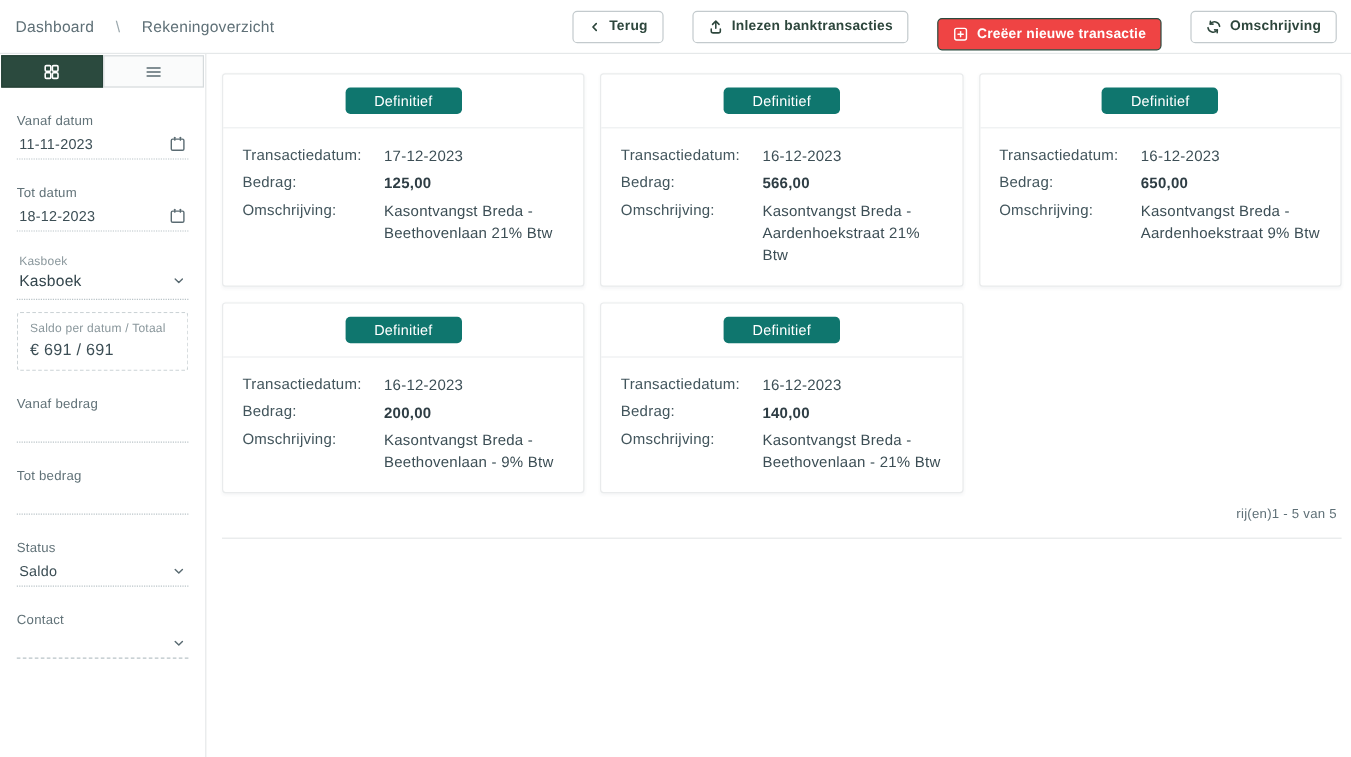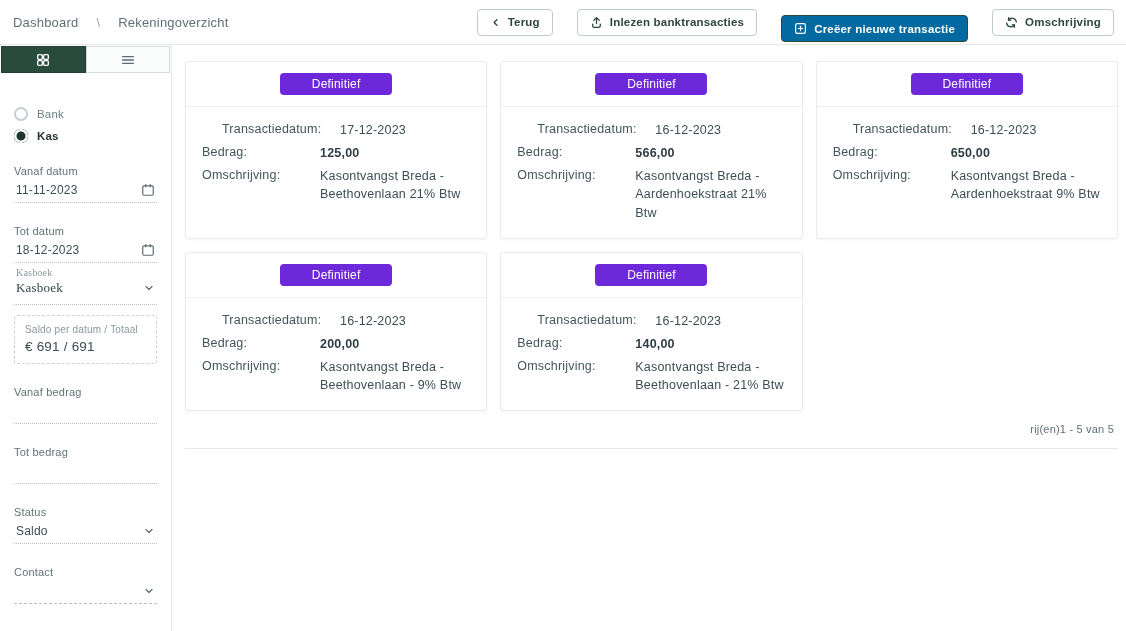--- a/index.html
+++ b/index.html
@@ -24,21 +24,21 @@
   .breadcrumb { display: flex; align-items: center; gap: 18px; font-size: 13px; color: #5f7077; }
   .breadcrumb .sep { color: #9aa7ac; }
   .toolbar { display: flex; align-items: center; gap: 24px; }
   .btn {
     display: inline-flex; align-items: center; gap: 7px;
     height: 27px; padding: 0 12px;
     background: #fff; border: 1px solid #c3cacd; border-radius: 4px;
     font-family: inherit; font-size: 11.5px; font-weight: bold;
     color: #2d463c; letter-spacing: .2px; cursor: pointer;
   }
-  .btn.dark { background: #0369a1; border-color: #2b4a3e; color: #fff; margin-top: 13px; }
+  .btn.dark { background: #ef4444; border-color: #2b4a3e; color: #fff; margin-top: 13px; }
 
   
   .layout { display: flex; height: 586px; }
   .sidebar { width: 172px; flex-shrink: 0; border-right: 1px solid #e5e8e9; }
   .main { flex: 1; padding: 16px 8px 0 13px; }
 
   
   .view-toggle { display: flex; margin: 1px 1px 0 1px; }
   .view-toggle button {
     flex: 1; height: 27px; display: flex; align-items: center; justify-content: center;
@@ -54,44 +54,44 @@
   .radio-row.selected .radio-dot { border: none; background: #1f3530; box-shadow: inset 0 0 0 2.5px #fff, inset 0 0 0 7px #1f3530; }
 
   .f-label { font-size: 11px; color: #617278; margin-top: 22px; }
   .input-row {
     display: flex; align-items: center; justify-content: space-between;
     min-height: 26px; padding: 2px 2px;
     border-bottom: 1px dotted #b9c3c7;
     font-size: 12px; color: #3c4e55;
   }
   .input-row.dashed { border-bottom-style: dashed; }
-  .select-box { padding: 0 2px; border-bottom: 1px dotted #b9c3c7; font-family: Liberation Serif, serif; }
+  .select-box { margin-top: 16px; padding: 0 2px; border-bottom: 1px dotted #b9c3c7; }
   .select-box .mini-label { font-size: 10px; color: #8a979c; padding-top: 4px; }
   .select-box .sel-row { display: flex; align-items: center; justify-content: space-between; padding: 2px 0 8px 0; font-size: 13px; color: #33454c; }
 
   .saldo-box { margin-top: 10px; border: 1px dashed #ccd3d6; border-radius: 3px; padding: 8px 10px 9px; }
   .saldo-box .s-label { font-size: 10px; color: #8a979c; }
   .saldo-box .s-value { font-size: 13.5px; color: #3c4e55; margin-top: 4px; }
 
   
   .cards { display: grid; grid-template-columns: repeat(3, 1fr); gap: 13px; }
   .card {
     background: #fff;
     border: 1px solid #e9ebec; border-radius: 3px;
     box-shadow: 0 1px 3px rgba(40,60,70,.05);
   }
   .card-head { padding: 11px 0; display: flex; justify-content: center; border-bottom: 1px solid #edeff0; }
   .badge {
-    width: 112px; height: 22px;
-    background: #6d28d9; color: #fff; border: none; border-radius: 4px;
+    width: 97px; height: 22px;
+    background: #0f766e; color: #fff; border: none; border-radius: 4px;
     font-family: inherit; font-size: 12px; letter-spacing: .2px; cursor: pointer;
   }
   .card-body { padding: 14px 16px 16px; }
   .crow { display: flex; align-items: flex-start; margin-top: 5px; font-size: 12.5px; }
-  .crow:first-child { margin-top: 0; margin-left: 20px; }
+  .crow:first-child { margin-top: 0; }
   .crow .k { width: 118px; flex-shrink: 0; color: #42555c; line-height: 1.4; }
   .crow .v { flex: 1; color: #3c4e55; line-height: 1.45; }
   .crow .v.bold { font-weight: bold; color: #2e3d44; }
 
   .pagination { text-align: right; font-size: 11px; color: #5f7077; padding: 12px 4px 13px 0; }
   .main-divider { border: none; border-top: 1px solid #e5e8e9; }
 </style>
 </head>
 <body>
 
@@ -163,30 +163,20 @@
           <svg width="16" height="16" viewBox="0 0 24 24" fill="none" stroke="#5a6b72" stroke-width="2" stroke-linecap="round">
               <line x1="4" y1="7" x2="20" y2="7"></line>
               <line x1="4" y1="12" x2="20" y2="12"></line>
               <line x1="4" y1="17" x2="20" y2="17"></line>
             </svg>
         </span>
       </button>
     </div>
 
     <div class="sidebar-fields">
-      <div class="radio-group">
-        <label class="radio-row">
-          <span class="radio-dot"></span>
-          <span>Bank</span>
-        </label>
-        <label class="radio-row selected">
-          <span class="radio-dot"></span>
-          <span>Kas</span>
-        </label>
-      </div>
 
       <div class="f-label">Vanaf datum</div>
       <div class="input-row">
         <span>11-11-2023</span>
         <span>
           <svg width="14" height="14" viewBox="0 0 24 24" fill="none" stroke="#5a6b72" stroke-width="2" stroke-linecap="round" stroke-linejoin="round">
               <rect x="3" y="5" width="18" height="16" rx="2"></rect>
               <line x1="8" y1="2.5" x2="8" y2="6.5"></line>
               <line x1="16" y1="2.5" x2="16" y2="6.5"></line>
             </svg>

